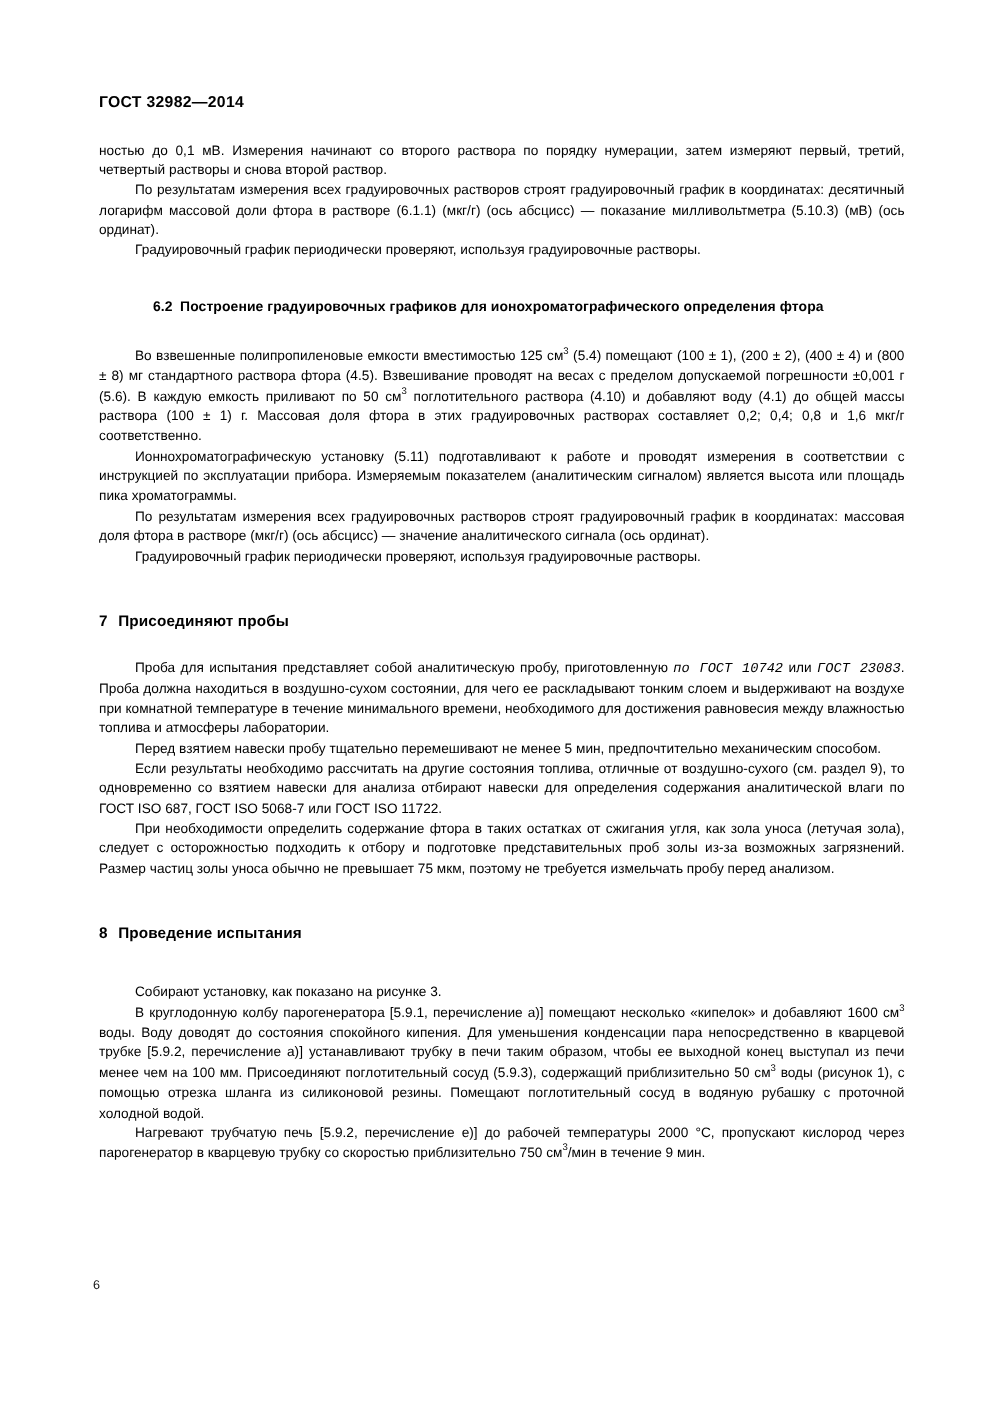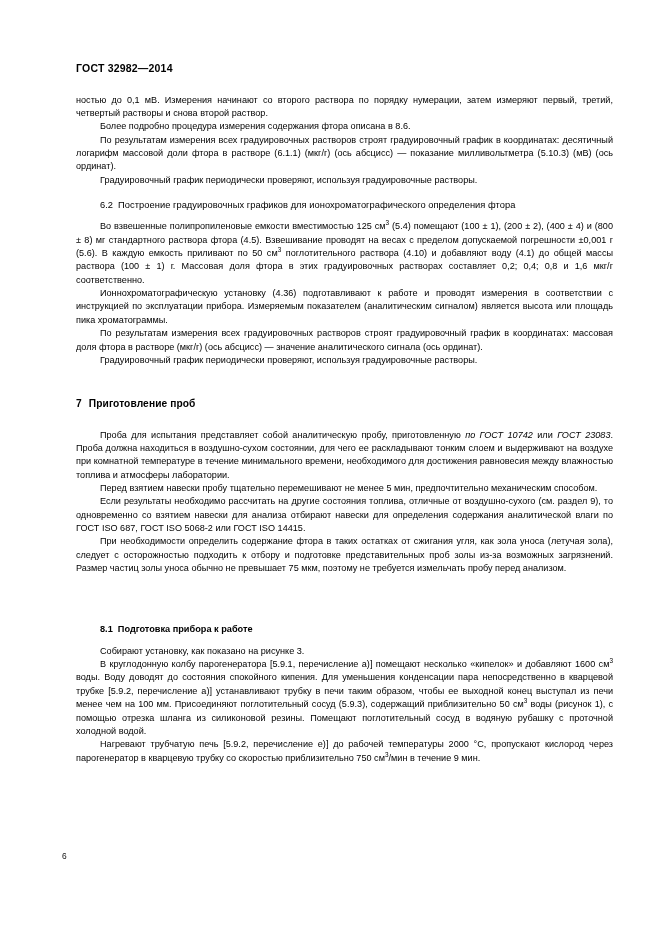--- a/index.html
+++ b/index.html
@@ -12,21 +12,21 @@
     width: 661px;
     height: 936px;
     background: #ffffff;
     font-family: "Liberation Sans", sans-serif;
     color: #000000;
     overflow: hidden;
     box-sizing: border-box;
   }
   .content {
     position: absolute;
-    left: 76px;
+    left: 66px;
     top: 62px;
     width: 537px;
   }
   .doc-header {
     font-size: 10.5px;
     font-weight: bold;
     letter-spacing: 0.2px;
     margin: 0 0 19px 0;
     line-height: 1.2;
   }
@@ -43,22 +43,22 @@
   .sec-h1 {
     font-size: 10.2px;
     font-weight: bold;
     margin: 0;
     line-height: 13.4px;
     letter-spacing: 0.1px;
   }
   .sec-h1 .num { margin-right: 7px; }
   .sec-h2 {
     font-size: 9.3px;
-    font-weight: normal;
-    margin: 0;
+    font-weight: bold;
+    margin: 12px;
     line-height: 13.4px;
     text-align: justify;
     letter-spacing: 0.05px;
   }
   .sec-h2.indent-block {
     text-indent: 24px;
     text-align: justify;
   }
   .sec-h2 .num { margin-right: 5px; }
   .sec-h3 {
@@ -67,21 +67,21 @@
     margin: 0;
     line-height: 13.4px;
     text-indent: 24px;
   }
   .sec-h3 .num { margin-right: 5px; }
   sup {
     font-size: 6.4px;
     vertical-align: super;
     line-height: 0;
   }
-  i, .ital { font-style: italic; }
+  i, .ital { font-style: italic; font-family: Liberation Mono, monospace; }
   .spacer-18 { height: 18px; }
   .spacer-12 { height: 12px; }
   .spacer-8  { height: 8px; }
   .spacer-30 { height: 30px; }
   .page-number {
     position: absolute;
     left: 62px;
     top: 852px;
     font-size: 8.4px;
     line-height: 1;
@@ -92,66 +92,65 @@
 <body>
 
 <div class="page">
 
   <div class="content">
 
     <div class="doc-header">ГОСТ 32982—2014</div>
 
     <p class="noind">ностью до 0,1 мВ. Измерения начинают со второго раствора по порядку нумерации, затем измеряют первый, третий, четвертый растворы и снова второй раствор.</p>
 
-    <p class="ind">Более подробно процедура измерения содержания фтора описана в 8.6.</p>
 
     <p class="ind">По результатам измерения всех градуировочных растворов строят градуировочный график в координатах: десятичный логарифм массовой доли фтора в растворе (6.1.1) (мкг/г) (ось абсцисс) — показание милливольтметра (5.10.3) (мВ) (ось ординат).</p>
 
     <p class="ind">Градуировочный график периодически проверяют, используя градуировочные растворы.</p>
 
     <div class="spacer-12"></div>
 
     <div class="sec-h2 indent-block">
       <span class="num">6.2</span><span>Построение градуировочных графиков для ионохроматографического определения фтора</span>
     </div>
 
     <div class="spacer-8"></div>
 
     <p class="ind"><span>Во взвешенные полипропиленовые емкости вместимостью 125 см</span><sup>3</sup><span> (5.4) помещают (100 ± 1), (200 ± 2), (400 ± 4) и (800 ± 8) мг стандартного раствора фтора (4.5). Взвешивание проводят на весах с пределом допускаемой погрешности ±0,001 г (5.6). В каждую емкость приливают по 50 см</span><sup>3</sup><span> поглотительного раствора (4.10) и добавляют воду (4.1) до общей массы раствора (100 ± 1) г. Массовая доля фтора в этих градуировочных растворах составляет 0,2; 0,4; 0,8 и 1,6 мкг/г соответственно.</span></p>
 
-    <p class="ind">Ионнохроматографическую установку (4.36) подготавливают к работе и проводят измерения в соответствии с инструкцией по эксплуатации прибора. Измеряемым показателем (аналитическим сигналом) является высота или площадь пика хроматограммы.</p>
+    <p class="ind">Ионнохроматографическую установку (5.11) подготавливают к работе и проводят измерения в соответствии с инструкцией по эксплуатации прибора. Измеряемым показателем (аналитическим сигналом) является высота или площадь пика хроматограммы.</p>
 
     <p class="ind">По результатам измерения всех градуировочных растворов строят градуировочный график в координатах: массовая доля фтора в растворе (мкг/г) (ось абсцисс) — значение аналитического сигнала (ось ординат).</p>
 
     <p class="ind">Градуировочный график периодически проверяют, используя градуировочные растворы.</p>
 
     <div class="spacer-30"></div>
 
     <div class="sec-h1">
-      <span class="num">7</span><span>Приготовление проб</span>
+      <span class="num">7</span><span>Присоединяют пробы</span>
     </div>
 
     <div class="spacer-18"></div>
 
     <p class="ind"><span>Проба для испытания представляет собой аналитическую пробу, приготовленную </span><i class="ital">по ГОСТ 10742</i><span> или </span><i class="ital">ГОСТ 23083</i><span>. Проба должна находиться в воздушно-сухом состоянии, для чего ее раскладывают тонким слоем и выдерживают на воздухе при комнатной температуре в течение минимального времени, необходимого для достижения равновесия между влажностью топлива и атмосферы лаборатории.</span></p>
 
     <p class="ind">Перед взятием навески пробу тщательно перемешивают не менее 5 мин, предпочтительно механическим способом.</p>
 
-    <p class="ind">Если результаты необходимо рассчитать на другие состояния топлива, отличные от воздушно-сухого (см. раздел 9), то одновременно со взятием навески для анализа отбирают навески для определения содержания аналитической влаги по ГОСТ ISO 687, ГОСТ ISO 5068-2 или ГОСТ ISO 14415.</p>
+    <p class="ind">Если результаты необходимо рассчитать на другие состояния топлива, отличные от воздушно-сухого (см. раздел 9), то одновременно со взятием навески для анализа отбирают навески для определения содержания аналитической влаги по ГОСТ ISO 687, ГОСТ ISO 5068-7 или ГОСТ ISO 11722.</p>
 
     <p class="ind">При необходимости определить содержание фтора в таких остатках от сжигания угля, как зола уноса (летучая зола), следует с осторожностью подходить к отбору и подготовке представительных проб золы из-за возможных загрязнений. Размер частиц золы уноса обычно не превышает 75 мкм, поэтому не требуется измельчать пробу перед анализом.</p>
 
     <div class="spacer-30"></div>
 
+    <div class="sec-h1">
+      <span class="num">8</span><span>Проведение испытания</span>
+    </div>
 
     <div class="spacer-18"></div>
 
-    <div class="sec-h3">
-      <span class="num">8.1</span><span>Подготовка прибора к работе</span>
-    </div>
 
     <div class="spacer-8"></div>
 
     <p class="ind">Собирают установку, как показано на рисунке 3.</p>
 
     <p class="ind"><span>В круглодонную колбу парогенератора [5.9.1, перечисление а)] помещают несколько «кипелок» и добавляют 1600 см</span><sup>3</sup><span> воды. Воду доводят до состояния спокойного кипения. Для уменьшения конденсации пара непосредственно в кварцевой трубке [5.9.2, перечисление а)] устанавливают трубку в печи таким образом, чтобы ее выходной конец выступал из печи менее чем на 100 мм. Присоединяют поглотительный сосуд (5.9.3), содержащий приблизительно 50 см</span><sup>3</sup><span> воды (рисунок 1), с помощью отрезка шланга из силиконовой резины. Помещают поглотительный сосуд в водяную рубашку с проточной холодной водой.</span></p>
 
     <p class="ind"><span>Нагревают трубчатую печь [5.9.2, перечисление е)] до рабочей температуры 2000 °С, пропускают кислород через парогенератор в кварцевую трубку со скоростью приблизительно 750 см</span><sup>3</sup><span>/мин в течение 9 мин.</span></p>
 
   </div>

